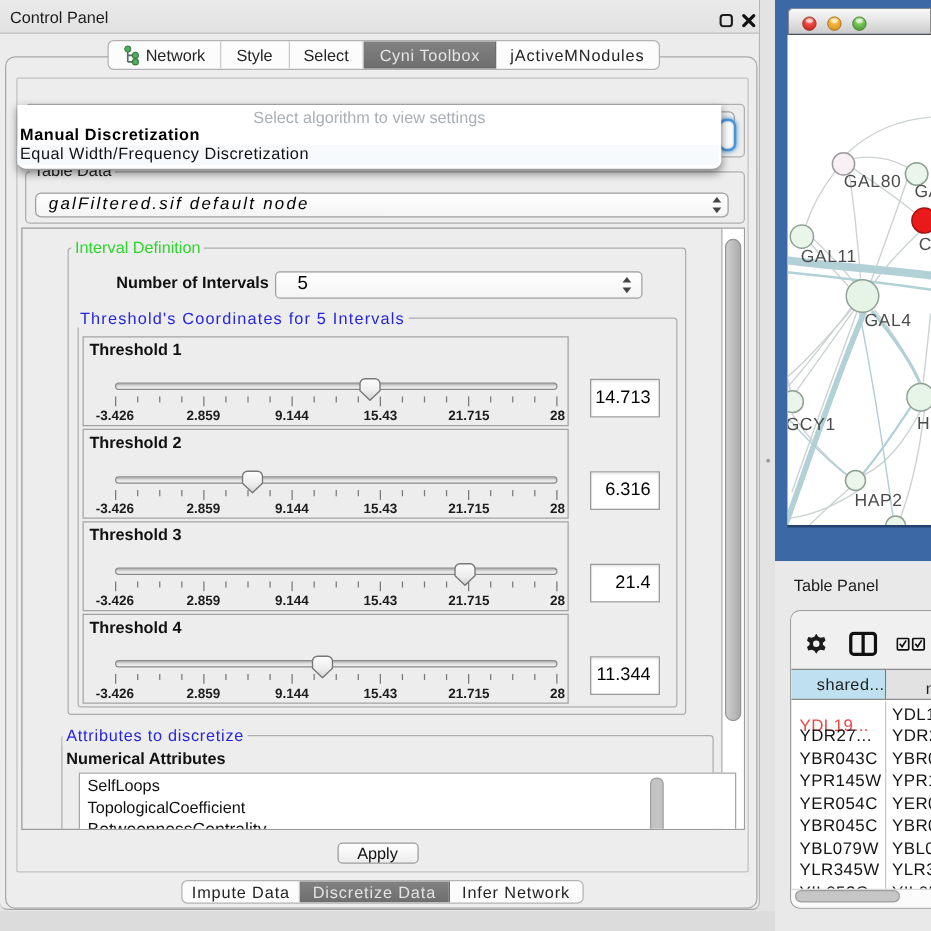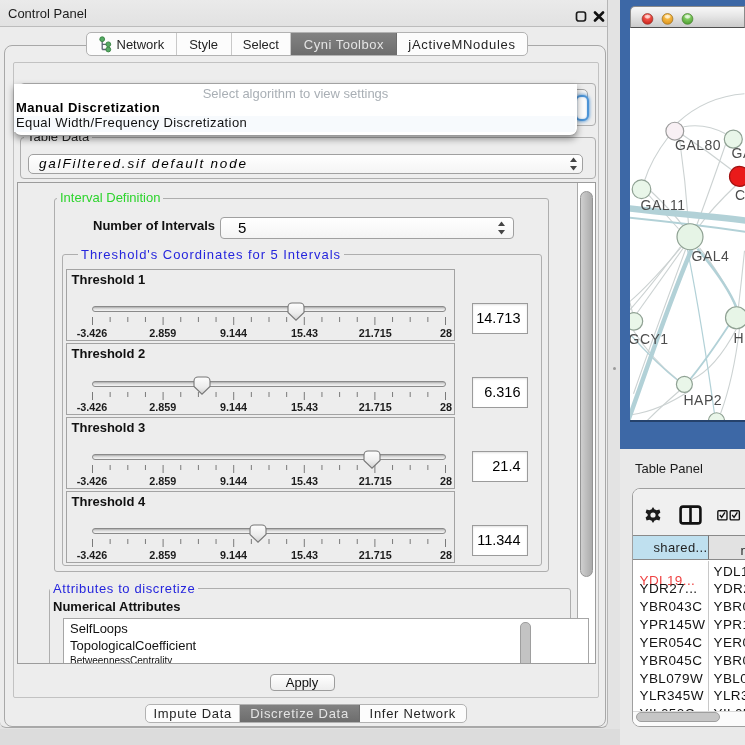--- a/index.html
+++ b/index.html
@@ -129,21 +129,21 @@
       <div class="boldlbl" style="left:75px;top:35px;">Number of Intervals</div>
       <div class="combo abs" style="left:202px;top:33.5px;width:294px;height:22.5px;">
         <span class="cv" style="left:17px;font-size:15px;top:calc(50% - 1px);">5</span>
         <svg class="ar" width="9" height="14" viewBox="0 0 9 14">
           <path d="M4.5 0.5 L8 5 H1 Z" fill="#444"></path>
             <path d="M4.5 13.5 L1 9 H8 Z" fill="#444"></path>
         </svg>
       </div>
 
       <div class="group abs" style="left:44px;top:71px;width:480px;height:312px;border-radius:3px;"></div>
-      <div class="gtitle blue" style="left:60px;top:64.5px;letter-spacing:0.95px;">Threshold's Coordinates for 5 Intervals</div>
+      <div class="gtitle blue" style="left:43px;top:64.5px;letter-spacing:0.95px;">Threshold's Coordinates for 5 Intervals</div>
 
       <div class="tpanel" style="top:85.5px;">
 <div class="tl">Threshold 1</div>
 <div class="track"></div>
 <svg style="position:absolute;left:25px;top:47.5px;" width="355" height="9" viewBox="0 0 355 9">
             <line x1="0.50" y1="0" x2="0.50" y2="8" stroke="#7a7a7a" stroke-width="1"></line>
             <line x1="18.15" y1="0" x2="18.15" y2="5" stroke="#7a7a7a" stroke-width="1"></line>
             <line x1="35.80" y1="0" x2="35.80" y2="5" stroke="#7a7a7a" stroke-width="1"></line>
             <line x1="53.45" y1="0" x2="53.45" y2="5" stroke="#7a7a7a" stroke-width="1"></line>
             <line x1="71.10" y1="0" x2="71.10" y2="8" stroke="#7a7a7a" stroke-width="1"></line>
@@ -314,21 +314,21 @@
 </svg>
 <div class="vbox">11.344</div>
 </div>
 
       <div class="group abs" style="left:31px;top:405px;width:522px;height:90px;border-radius:3px;"></div>
       <div class="gtitle blue" style="left:32px;top:398.5px;letter-spacing:0.6px;">Attributes to discretize</div>
       <div class="boldlbl" style="left:35px;top:416px;">Numerical Attributes</div>
       <div class="abs" style="left:45px;top:435px;width:526px;height:60px;background:#fff;border:1px solid #a6a6a6;">
         <div style="position:absolute;left:6px;top:1.5px;font-size:13px;color:#111;">SelfLoops</div>
         <div style="position:absolute;left:6px;top:18.5px;font-size:13px;color:#111;">TopologicalCoefficient</div>
-        <div style="position:absolute;left:6px;top:35.5px;font-size:10px;color:#111;">BetweennessCentrality</div>
+        <div style="position:absolute;left:6px;top:35.5px;font-size:14px;color:#111;">BetweennessCentrality</div>
         <div style="position:absolute;left:456px;top:3px;width:11px;height:60px;background:#c3c3c3;border:1px solid #9e9e9e;border-radius:5px;"></div>
       </div>
     </div>
 
     <div id="apply" class="abs">Apply</div>
 
     <div id="tabbar1" class="tabbar abs">
       <div class="tab" style="width:90px;">
         <svg width="13" height="17" viewBox="0 0 13 17" style="margin-right:5px;">
           <path d="M3.2 4.5 V13.5 M3.2 8.3 H8.6 M3.2 13.5 H8.6" stroke="#5a6472" stroke-width="1.3" fill="none"></path>

